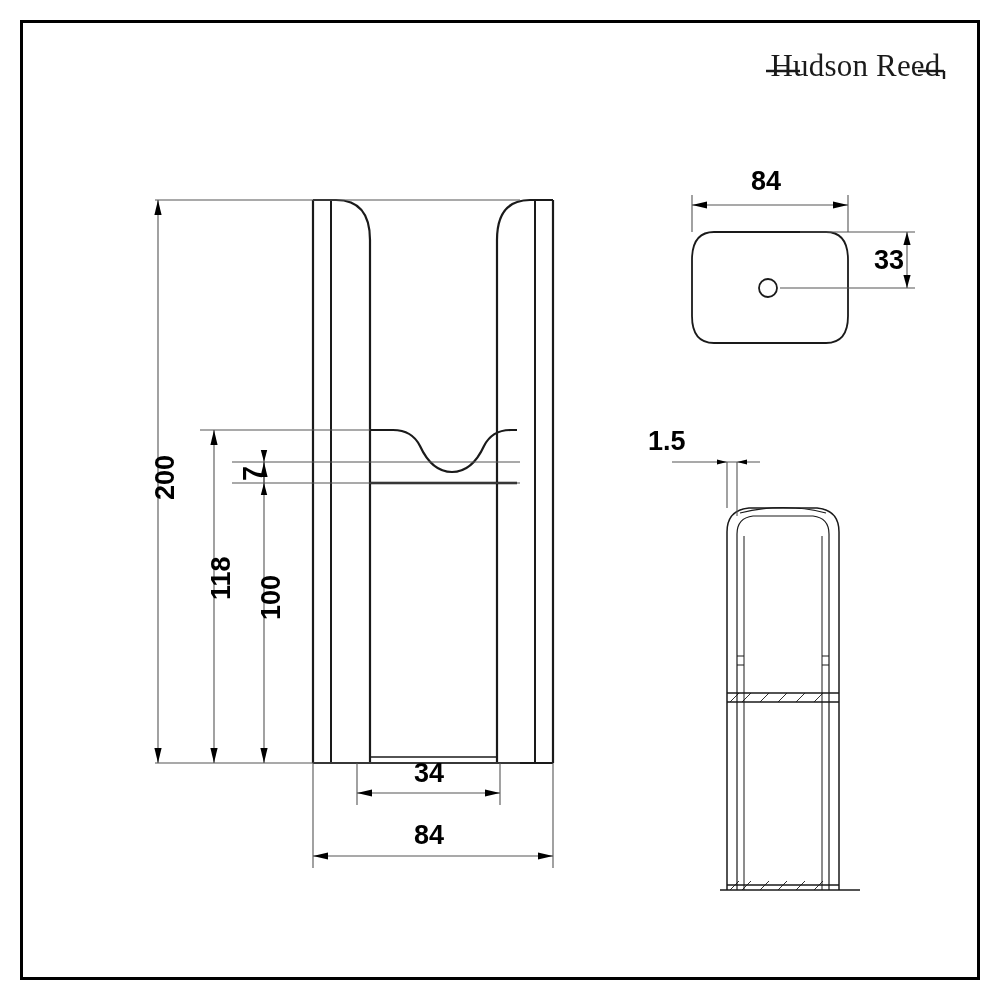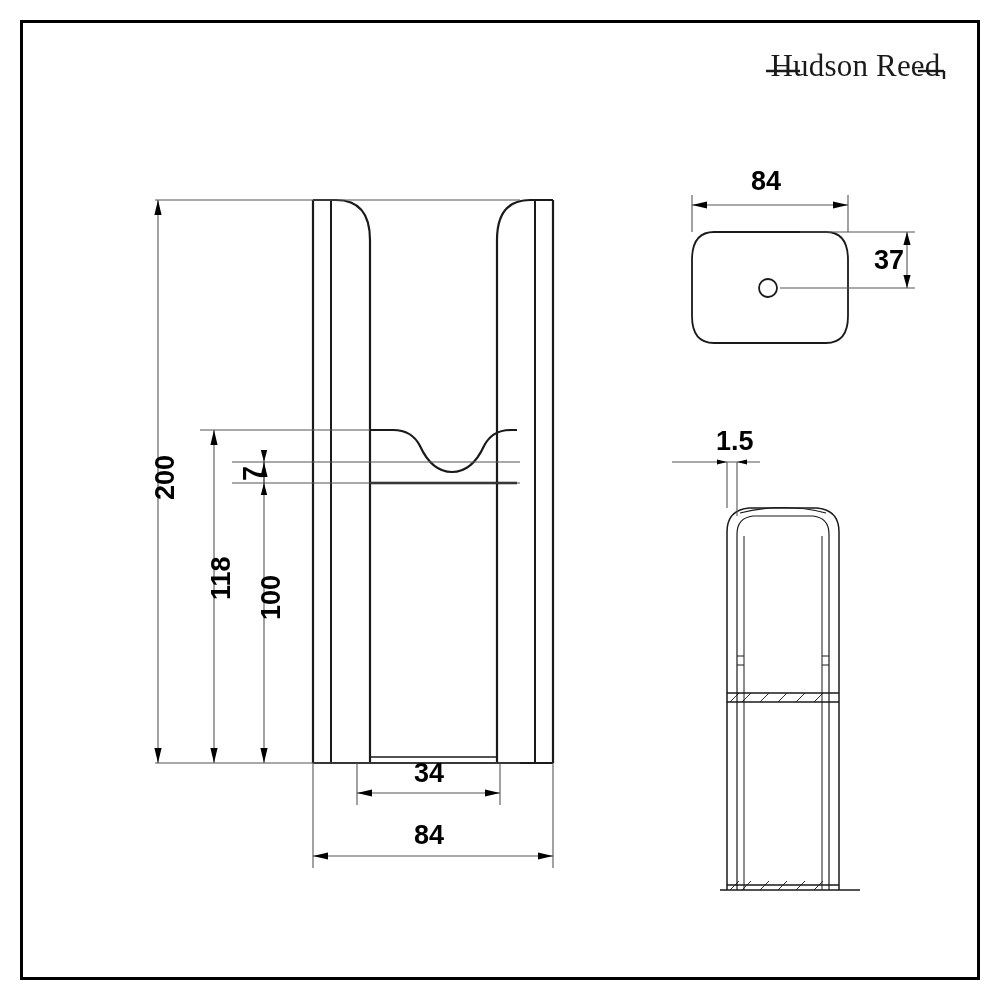--- a/index.html
+++ b/index.html
@@ -228,17 +228,17 @@
   <div class="dim-text vert" style="left:258px; top:620px;">100</div>
 
   <div class="dim-text vert" style="left:240px; top:481px;">7</div>
 
   <div class="dim-text" style="left:414px; top:760px;">34</div>
 
   <div class="dim-text" style="left:414px; top:822px;">84</div>
 
   <div class="dim-text" style="left:751px; top:168px;">84</div>
 
-  <div class="dim-text" style="left:874px; top:247px;">37</div>
-
-  <div class="dim-text" style="left:716px; top:428px;">1.5</div>
+  <div class="dim-text" style="left:874px; top:247px;">33</div>
+
+  <div class="dim-text" style="left:648px; top:428px;">1.5</div>
 
 </div>
 
 </body></html>

